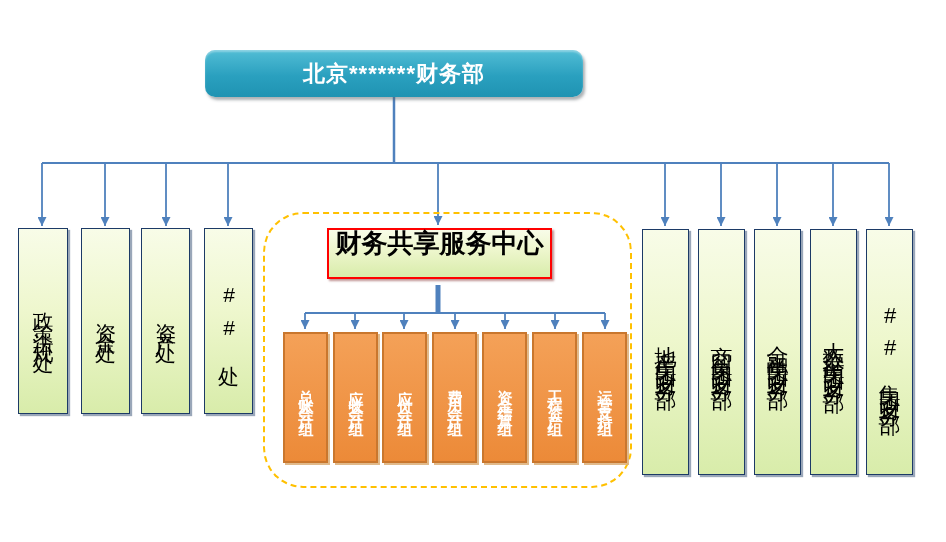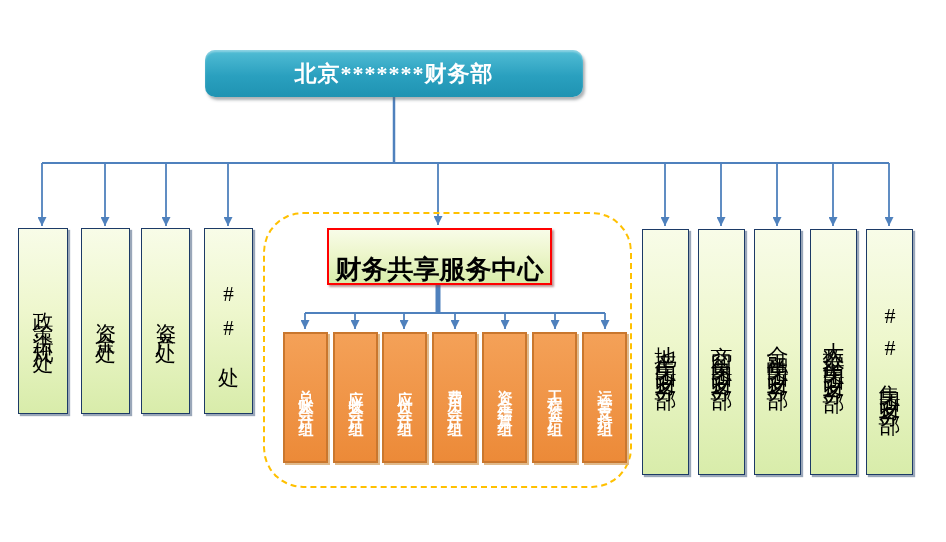--- a/index.html
+++ b/index.html
@@ -1,18 +1,18 @@
 <!DOCTYPE html>
 <html style="--connector: #4f81bd; --root-fill-top: #52bdd5; --root-fill-bottom: #1f93b2; --dept-fill-top: #f8fce8; --dept-fill-bottom: #d8ecaa; --dept-border: #1c3a66; --dept-text-color: #000000; --group-fill-top: #f4a158; --group-fill-bottom: #ec8a38; --group-border: #c9772e; --group-text-color: #ffffff; --center-border: #ff0000; --region-dashed-border: #ffc000; --title-text-color: #ffffff;"><head>
 <meta charset="utf-8">
 <style>
   html,body{margin:0;padding:0;background:#fff;}
   .stage{
     position:relative;width:946px;height:542px;overflow:hidden;background:#ffffff;
-    font-family:Liberation Serif, serif;
+    font-family:Liberation Sans, sans-serif;
   }
   svg.connectors{position:absolute;left:0;top:0;width:946px;height:542px;pointer-events:none;}
   .c-line{fill:none;stroke:var(--connector,#4f81bd);}
   .sw-trunk{stroke-width:2.5px;}
   .sw-bus{stroke-width:1.8px;}
   .sw-arrow{stroke-width:1.8px;}
   .sw-stub{stroke-width:5px;}
   .sw-groupbus{stroke-width:2px;}
 
   .root-box{
@@ -26,25 +26,25 @@
     color:var(--title-text-color,#ffffff);font-size:22px;font-weight:bold;letter-spacing:1px;
   }
 
   .dashed-region{
     position:absolute;left:263px;top:212px;width:365px;height:272px;
     border:2px dashed var(--region-dashed-border,#ffc000);border-radius:40px;
     background:transparent;
   }
 
   .center-box{
-    position:absolute;left:327px;top:228px;width:225px;height:57px;box-sizing:border-box;
+    position:absolute;left:327px;top:228px;width:225px;height:51px;box-sizing:border-box;
     border:2px solid var(--center-border,#ff0000);
     background:linear-gradient(180deg,var(--dept-fill-top,#f8fce8) 0%,#edf6cc 45%,var(--dept-fill-bottom,#d8ecaa) 100%);
     box-shadow:2px 2px 2px rgba(140,60,60,.55);
-    display:flex;align-items:flex-end;justify-content:center;text-align:center;
+    display:flex;align-items:flex-start;justify-content:center;text-align:center;
     padding:0 2px;
   }
   .center-label{
     font-size:26px;line-height:26px;font-weight:bold;color:#000;word-break:break-all;
   }
 
   .vbox{
     position:absolute;box-sizing:border-box;
     display:flex;align-items:center;justify-content:center;
   }

